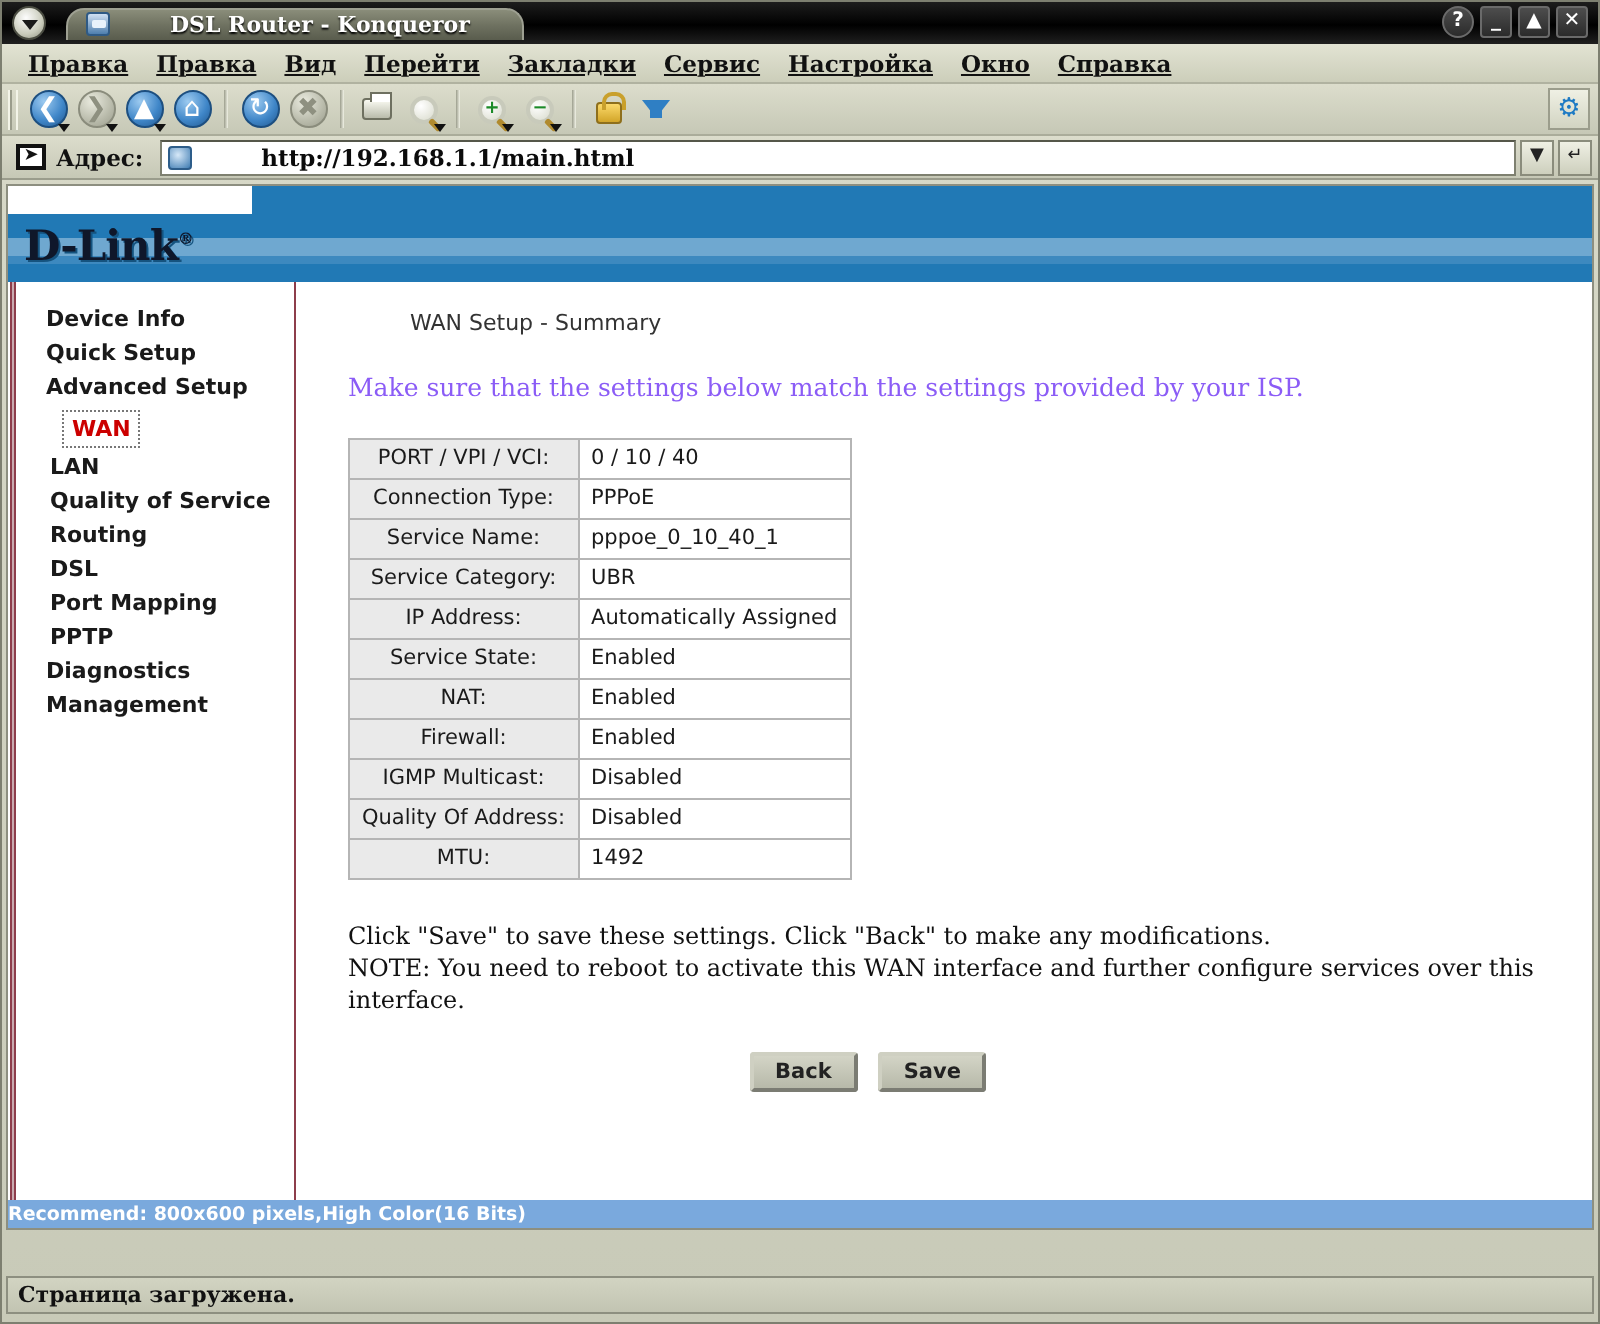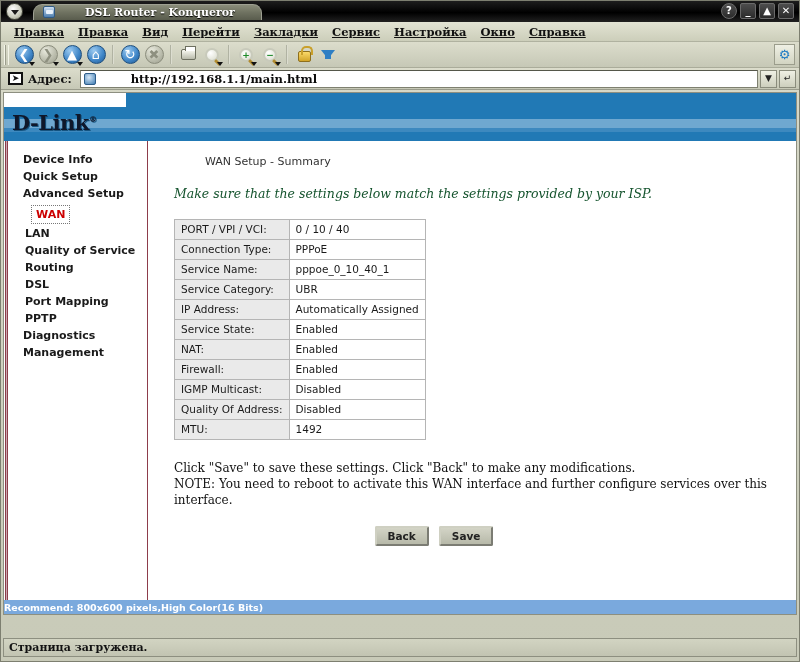--- a/index.html
+++ b/index.html
@@ -311,40 +311,40 @@
     min-width: 0;
   }
   .page-title {
     font-family: "DejaVu Sans", sans-serif;
     font-size: 11px; color: #333333;
     margin-bottom: 18px;
     margin-left: 31px;
   }
   .intro {
     font-family: "DejaVu Serif", serif;
-    font-size: 12.5px; color: #14532d;
+    font-size: 12.5px; color: #8b5cf6;
     margin-bottom: 18px;
-    font-style: italic;
   }
   table.summary {
     border-collapse: collapse;
     border: 1px solid #9a9a9a;
     margin-bottom: 20px;
   }
   table.summary td {
     border: 1px solid #b5b5b5;
     font-family: "DejaVu Sans", sans-serif;
     font-size: 10.5px;
     color: #1a1a1a;
     padding: 3px 6px;
     line-height: 13px;
   }
   table.summary td.k {
     background: #eaeaea;
     white-space: nowrap;
+    text-align: center;
   }
   table.summary td.v {
     background: #ffffff;
     white-space: nowrap;
     min-width: 118px;
   }
   .notes {
     font-family: "DejaVu Serif", serif;
     font-size: 12px; color: #111111;
     line-height: 16px;

